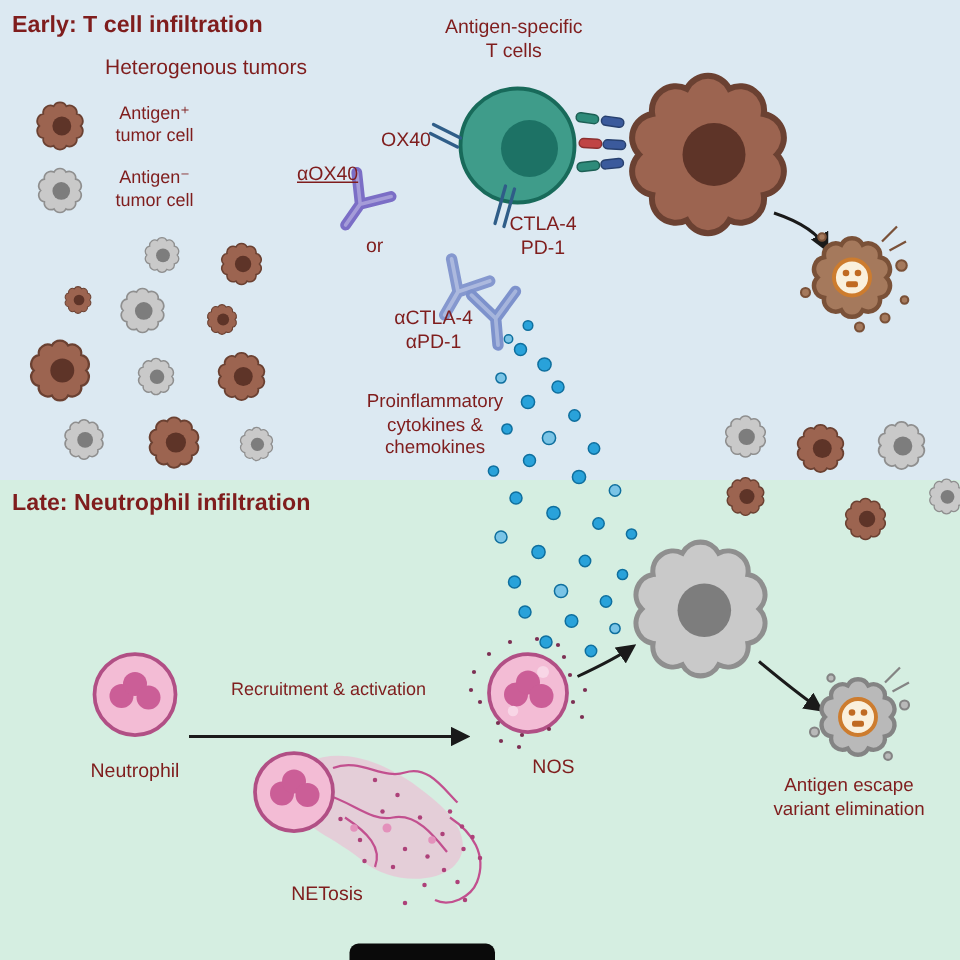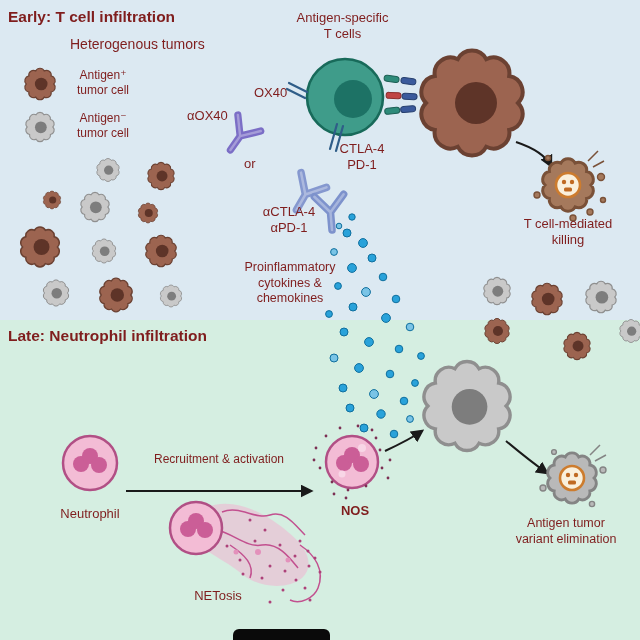--- a/index.html
+++ b/index.html
@@ -272,34 +272,32 @@
 <div class="label s14" style="left:26px;top:36px;margin-left:44px;">Heterogenous tumors</div>
 
 <div class="label center s12" style="left:64px;top:68px;width:78px;">Antigen⁺
 tumor cell</div>
 <div class="label center s12" style="left:64px;top:111px;width:78px;">Antigen⁻
 tumor cell</div>
 
 <div class="label center s13" style="left:270px;top:10px;width:145px;">Antigen-specific
 T cells</div>
 <div class="label s13" style="left:254px;top:85px;">OX40</div>
-<div class="label s13" style="left:187px;top:108px;">αOX40</div>
+<div class="label s13" style="left:198px;top:108px;text-decoration:underline;">αOX40</div>
 <div class="label s13" style="left:244px;top:156px;">or</div>
 <div class="label center s13" style="left:330px;top:141px;width:64px;">CTLA-4
 PD-1</div>
 <div class="label center s13" style="left:248px;top:204px;width:82px;">αCTLA-4
 αPD-1</div>
 <div class="label center" style="left:234px;top:260px;width:112px;">Proinflammatory
 cytokines &amp;
 chemokines</div>
-<div class="label center s13" style="left:504px;top:216px;width:128px;">T cell-mediated
-killing</div>
 
 <div class="label bold" style="left:8px;top:326px;">Late: Neutrophil infiltration</div>
 <div class="label center s13" style="left:44px;top:506px;width:92px;">Neutrophil</div>
 <div class="label center s12" style="left:128px;top:452px;width:182px;">Recruitment &amp; activation</div>
 <div class="label center s13" style="left:176px;top:588px;width:84px;">NETosis</div>
-<div class="label center s13" style="left:331px;top:503px;width:48px;font-weight:bold;">NOS</div>
-<div class="label center" style="left:492px;top:516px;width:148px;">Antigen tumor
+<div class="label center s13" style="left:345px;top:503px;width:48px;">NOS</div>
+<div class="label center" style="left:492px;top:516px;width:148px;">Antigen escape
 variant elimination</div>
 
 <div id="bottom-bar"></div>
 </div>
 
 </body></html>

